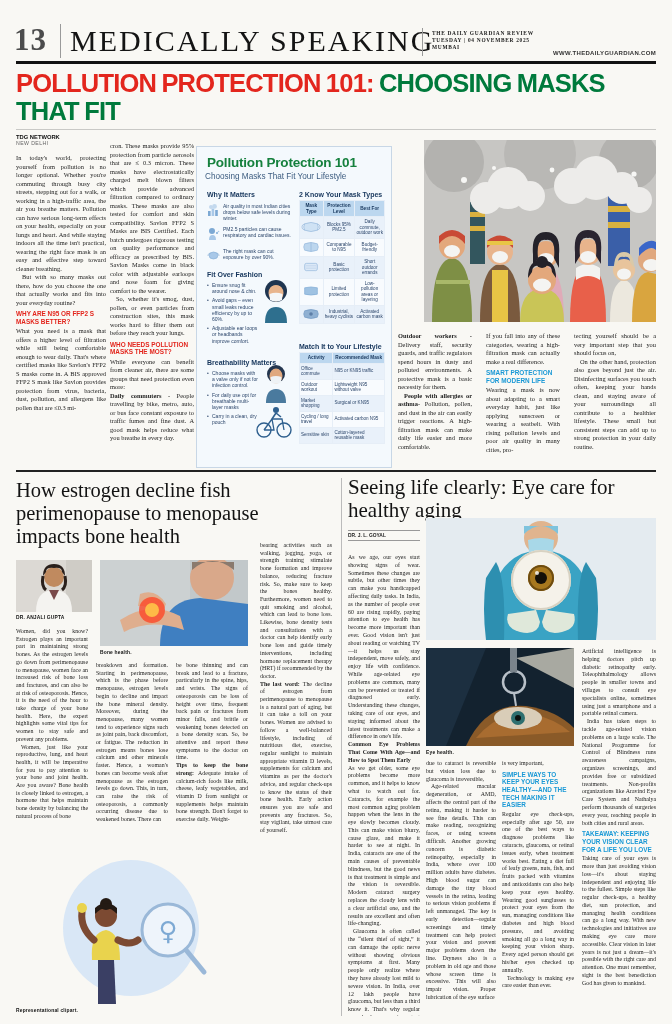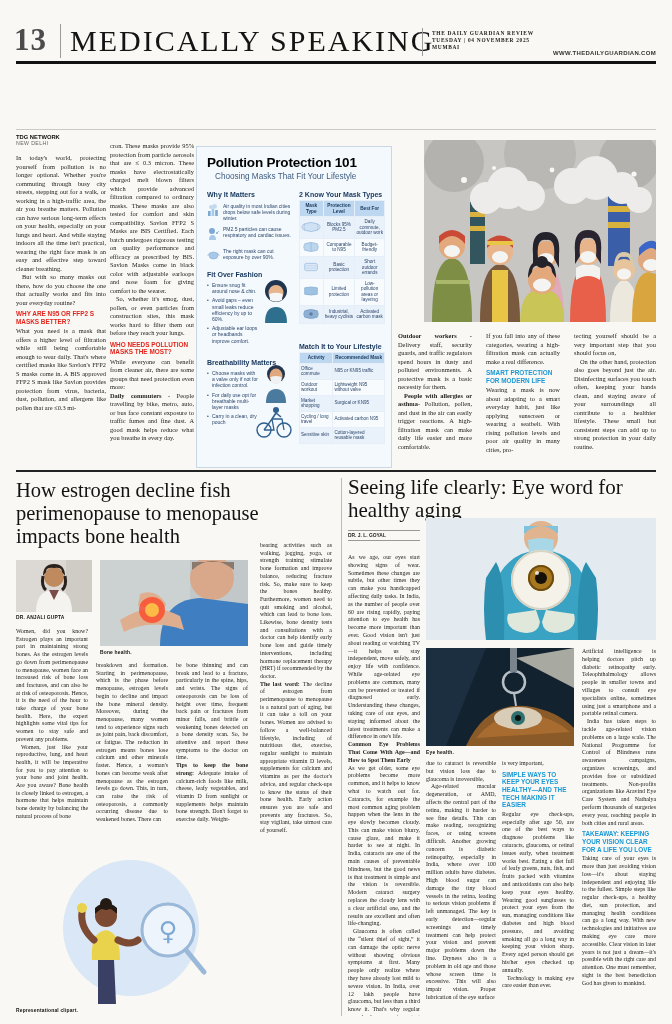--- a/index.html
+++ b/index.html
@@ -36,21 +36,21 @@
   .sub-blue{color:#1a99d6}
   .boldp{font-weight:bold;text-indent:0!important}
   
   .photo{position:absolute;overflow:hidden}
   .caption{position:absolute;font-family:"Liberation Sans",sans-serif;font-weight:bold;font-size:4.9px;color:#111;letter-spacing:.2px}
   
   .story-head{font-family:"Liberation Serif",serif;font-weight:400;color:#131313}
   .doc-byline{font-family:"Liberation Sans",sans-serif;font-weight:bold;font-size:4.9px;color:#222;border-top:.5px solid #999;border-bottom:.5px solid #999;padding:2px 0}
   
   .info-panel{position:absolute;background:#f4f9fd;border:1px solid #c8d7e6}
-  .info-title{font-family:"Liberation Sans",sans-serif;font-weight:bold;font-size:13.5px;color:#000000;letter-spacing:-.2px}
+  .info-title{font-family:"Liberation Sans",sans-serif;font-weight:bold;font-size:13.5px;color:#15803d;letter-spacing:-.2px}
   .info-sub{font-family:"Liberation Sans",sans-serif;font-size:8.2px;color:#3d5d80}
   .info-h{font-family:"Liberation Sans",sans-serif;font-weight:bold;font-size:7px;color:#16365c}
   .info-t{font-family:"Liberation Sans",sans-serif;font-size:5px;line-height:6.2px;color:#2c466b}
   .why-item{display:flex;gap:3px;margin-top:4px}
   .why-item .ic{flex:0 0 13px}
   ul.blist{list-style:none;margin-top:3px}
   ul.blist li{font-family:"Liberation Sans",sans-serif;font-size:5px;line-height:6.2px;color:#2c466b;padding-left:5px;position:relative;margin-bottom:3px;width:52px}
   ul.blist li::before{content:"•";position:absolute;left:0;color:#2c466b}
   .tbl{width:100%;border-collapse:collapse;font-family:"Liberation Sans",sans-serif}
   .tbl th{background:#bcd7ef;color:#16365c;font-size:4.7px;line-height:5.6px;font-weight:bold;padding:2px 1px;border:1px solid #e6eef7}
@@ -69,20 +69,21 @@
   <div class="abs mast-info" style="left:432px;top:30px">
     <div>THE DAILY GUARDIAN REVIEW</div>
     <div>TUESDAY | 04 NOVEMBER 2025</div>
     <div>MUMBAI</div>
   </div>
   <div class="abs mast-url" style="right:16px;top:50px">WWW.THEDAILYGUARDIAN.COM</div>
   <div class="abs mast-bar" style="left:16px;right:16px;top:61px"></div>
 </header>
 
 <div class="abs headline" style="left:16px;top:70px;width:644px">
+  <div><span class="hl-red">POLLUTION PROTECTION 101: </span><span class="hl-green">CHOOSING MASKS THAT FIT</span></div>
 </div>
 <div class="abs thinrule" style="left:16px;right:16px;top:129px"></div>
 
 <div class="abs" style="left:16px;top:134px">
   <div class="byline-name">TDG NETWORK</div>
   <div class="byline-city">NEW DELHI</div>
 </div>
 
 <div class="col bt" style="left:16px;top:154px;width:90px;height:312px">
   <p class="ni">In today's world, protecting yourself from pollution is no longer optional. Whether you're commuting through busy city streets, stepping out for a walk, or working in a high-traffic area, the air you breathe matters. Pollution can have serious long-term effects on your health, especially on your lungs and heart. And while staying indoors all the time isn't practical, wearing the right face mask is an easy and effective step toward cleaner breathing.</p>
@@ -94,21 +95,21 @@
 <div class="col bt" style="left:110px;top:142px;width:84px;height:324px">
   <p class="ni">cron. These masks provide 95% protection from particle aerosols that are ≤ 0.3 micron. These masks have electrostatically charged melt blown filters which provide advanced filtration compared to ordinary masks. These masks are also tested for comfort and skin compatibility. Savlon FFP2 S Masks are BIS Certified. Each batch undergoes rigorous testing on quality performance and efficacy as prescribed by BIS. Savlon Masks come in black color with adjustable earloops and nose foam for giving comfort to the wearer.</p>
   <p>So, whether it's smog, dust, pollen, or even particles from construction sites, this mask works hard to filter them out before they reach your lungs.</p>
   <p class="sub-red">WHO NEEDS POLLUTION MASKS THE MOST?</p>
   <p class="ni">While everyone can benefit from cleaner air, there are some groups that need protection even more:</p>
   <p class="ni"><span class="lead-in">Daily commuters - </span><span>People travelling by bike, metro, auto, or bus face constant exposure to traffic fumes and fine dust. A good mask helps reduce what you breathe in every day.</span></p>
 </div>
 
 <div class="info-panel" style="left:196px;top:146px;width:196px;height:322px">
   <div class="abs info-title" style="left:10px;top:8px">Pollution Protection 101</div>
-  <div class="abs info-sub" style="left:18px;top:25px">Choosing Masks That Fit Your Lifestyle</div>
+  <div class="abs info-sub" style="left:8px;top:25px">Choosing Masks That Fit Your Lifestyle</div>
 
   <div class="abs info-h" style="left:10px;top:44px">Why It Matters</div>
   <div class="abs" style="left:10px;top:52px;width:86px">
     <div class="why-item">
       <span class="ic"><svg width="13" height="13" viewBox="0 0 13 13">
             <rect x="1" y="7" width="2.6" height="5" fill="#7da9d4"></rect>
             <rect x="4.6" y="4.5" width="2.6" height="7.5" fill="#a8c8e8"></rect>
             <rect x="8.2" y="6" width="2.6" height="6" fill="#7da9d4"></rect>
             <circle cx="4" cy="3" r="2" fill="#c3d9ee"></circle>
             <circle cx="7.5" cy="2.4" r="2.4" fill="#c3d9ee"></circle>
@@ -408,21 +409,21 @@
       <path d="M58 84 Q44 72 46 56" stroke="#7c4a32" stroke-width="7" fill="none" stroke-linecap="round"></path>
       <path d="M82 84 Q94 90 102 84" stroke="#7c4a32" stroke-width="7" fill="none" stroke-linecap="round"></path>
       <circle cx="70" cy="60" r="11" fill="#7c4a32"></circle>
       <circle cx="70" cy="48" r="6" fill="#241a14"></circle>
       <path d="M59 58 Q70 46 81 58 L81 52 Q70 42 59 52 Z" fill="#241a14"></path>
       <circle cx="46" cy="52" r="5" fill="#e9d34d"></circle>
     </svg>
 </div>
 <div class="caption" style="left:16px;top:1008px">Representational clipart.</div>
 
-<div class="abs story-head" style="left:348px;top:476px;width:308px;font-size:21px;line-height:23px">Seeing life clearly: Eye word for healthy aging</div>
+<div class="abs story-head" style="left:348px;top:476px;width:308px;font-size:21px;line-height:23px">Seeing life clearly: Eye care for healthy aging</div>
 <div class="abs doc-byline" style="left:348px;top:530px;width:72px">DR. J. L. GOYAL</div>
 
 <div class="col bt3" style="left:348px;top:554px;width:72px;height:462px">
   <p class="ni">As we age, our eyes start showing signs of wear. Sometimes these changes are subtle, but other times they can make you handicapped affecting daily tasks. In India, as the number of people over 60 are rising rapidly, paying attention to eye health has become more important than ever. Good vision isn't just about reading or watching TV—it helps us stay independent, move safely, and enjoy life with confidence. While age-related eye problems are common, many can be prevented or treated if diagnosed early. Understanding these changes, taking care of our eyes, and staying informed about the latest treatments can make a difference in one's life.</p>
   <p class="boldp">Common Eye Problems That Come With Age—and How to Spot Them Early</p>
   <p class="ni">As we get older, some eye problems become more common, and it helps to know what to watch out for. Cataracts, for example the most common aging problem happen when the lens in the eye slowly becomes cloudy. This can make vision blurry, cause glare, and make it harder to see at night. In India, cataracts are one of the main causes of preventable blindness, but the good news is that treatment is simple and the vision is reversible. Modern cataract surgery replaces the cloudy lens with a clear artificial one, and the results are excellent and often life-changing.</p>
   <p>Glaucoma is often called the “silent thief of sight,” it can damage the optic nerve without showing obvious symptoms at first. Many people only realize where they have already lost mild to severe vision. In India, over 12 lakh people have glaucoma, but less than a third know it. That's why regular eye check-ups are important so as to detect glaucoma early and help prevent permanent damage. While vision loss</p>
 </div>
 
 <div class="photo" style="left:426px;top:518px;width:230px;height:122px">

